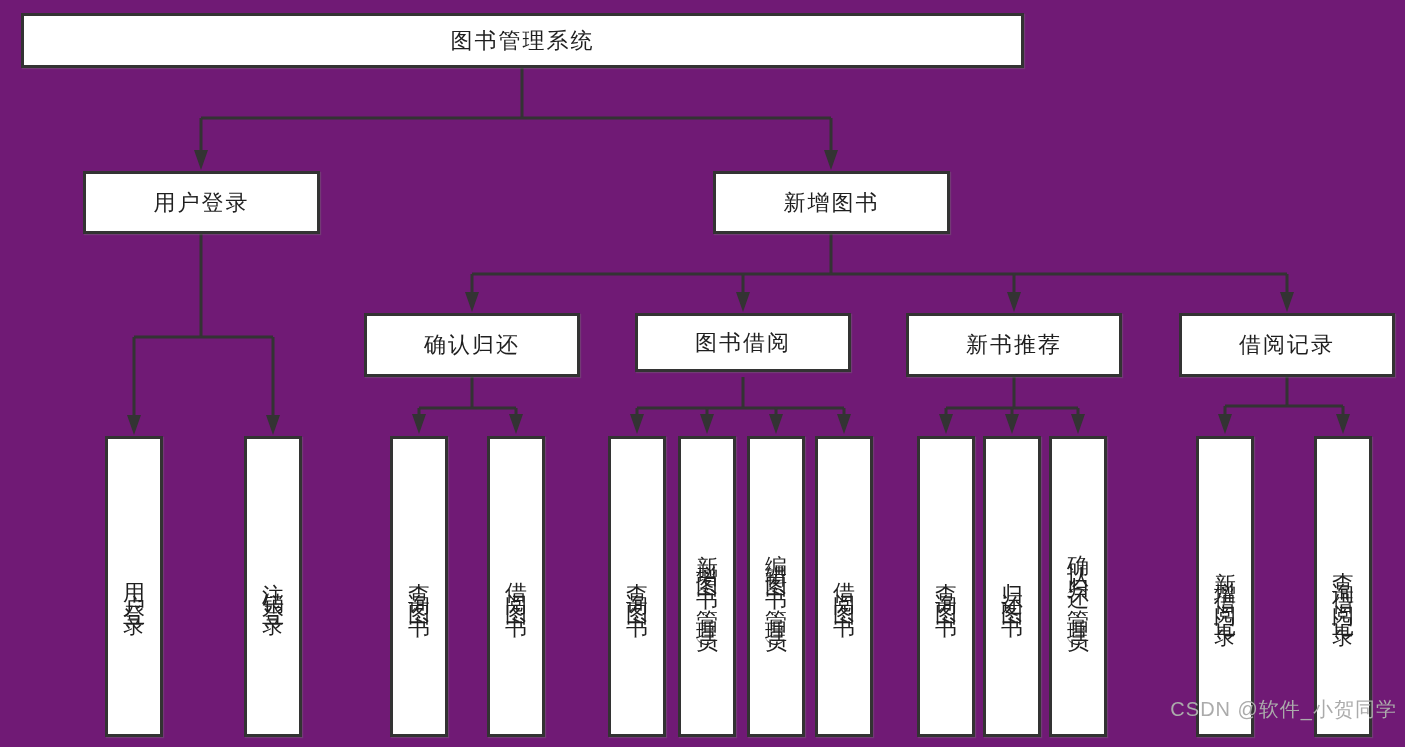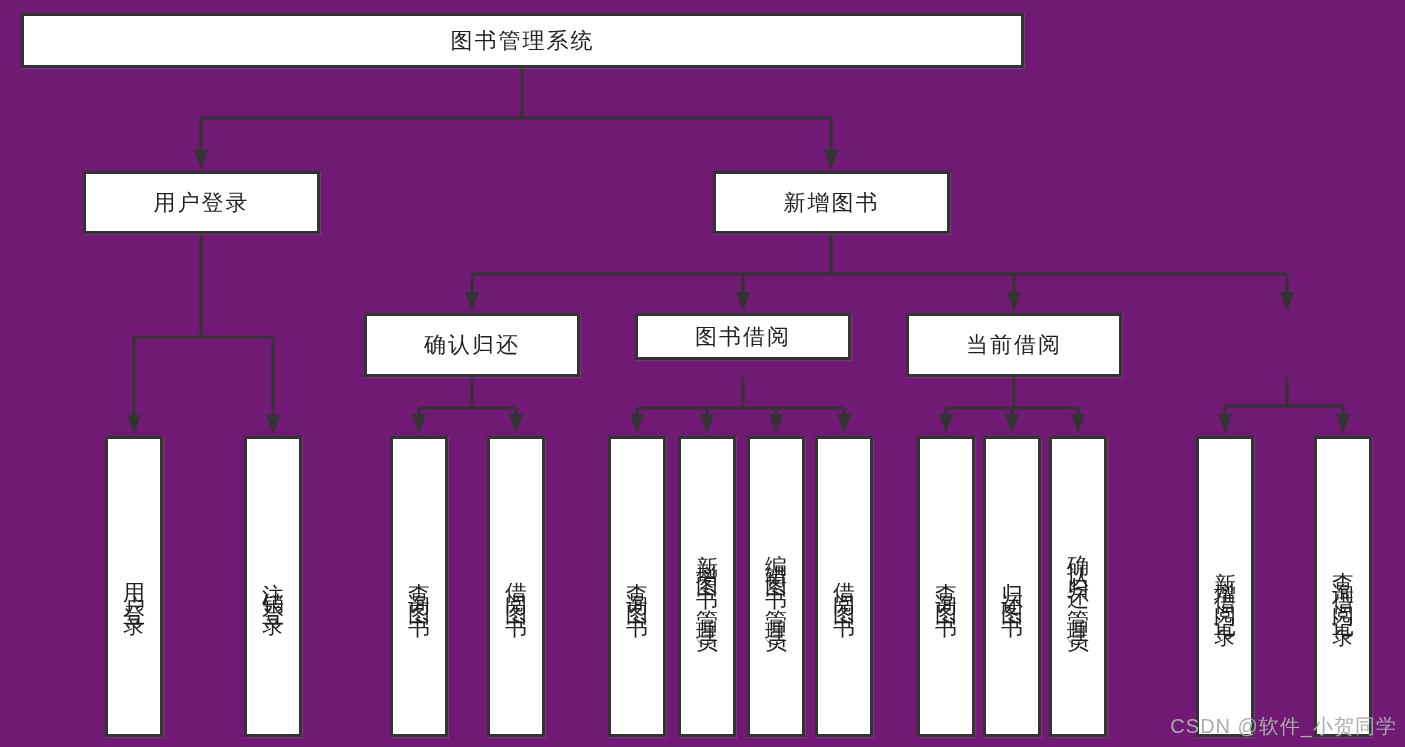--- a/index.html
+++ b/index.html
@@ -46,21 +46,21 @@
   .node .lbl {
     font-size: 22px;
     letter-spacing: 2px;
     white-space: nowrap;
   }
   
   .b-root  { left: 21px;  top: 13px;  width: 1003px; height: 55px; }
   .b-l2-0  { left: 83px;  top: 171px; width: 237px;  height: 63px; }
   .b-l2-1  { left: 713px; top: 171px; width: 237px;  height: 63px; }
   .b-l3-0  { left: 364px; top: 313px; width: 216px;  height: 64px; }
-  .b-l3-1  { left: 635px; top: 313px; width: 216px;  height: 47px; }
+  .b-l3-1  { left: 635px; top: 313px; width: 216px;  height: 59px; }
   .b-l3-2  { left: 906px; top: 313px; width: 216px;  height: 64px; }
   .b-l3-3  { left: 1179px;top: 313px; width: 216px;  height: 64px; }
   
   .leaf {
     top: 436px;
     width: 58px;
     height: 301px;
   }
   .leaf .lbl {
     writing-mode: vertical-lr;
@@ -79,21 +79,21 @@
   .leaf-bb-2 { left: 747px; }
   .leaf-bb-3 { left: 815px; }
   .leaf-cb-0 { left: 917px; }
   .leaf-cb-1 { left: 983px; }
   .leaf-cb-2 { left: 1049px; }
   .leaf-br-0 { left: 1196px; }
   .leaf-br-1 { left: 1314px; }
   .watermark {
     position: absolute;
     right: 8px;
-    bottom: 7px;
+    bottom: 24px;
     font-size: 20px;
     color: #ababab;
     letter-spacing: 1px;
     white-space: nowrap;
   }
 </style>
 </head>
 <body>
 
 <div class="canvas">
@@ -171,21 +171,24 @@
     <span class="lbl">新增图书</span>
   </div>
 
   <div class="node b-l3-0">
     <span class="lbl">确认归还</span>
   </div>
   <div class="node b-l3-1">
     <span class="lbl">图书借阅</span>
   </div>
   <div class="node b-l3-2">
-    <span class="lbl">当前借阅</span>
+    <span class="lbl">新书推荐</span>
+  </div>
+  <div class="node b-l3-3">
+    <span class="lbl">借阅记录</span>
   </div>
 
   <div class="node leaf leaf-ul-0">
     <span class="lbl">用户登录</span>
   </div>
   <div class="node leaf leaf-ul-1">
     <span class="lbl">注销登录</span>
   </div>
 
   <div class="node leaf leaf-nb-0">

